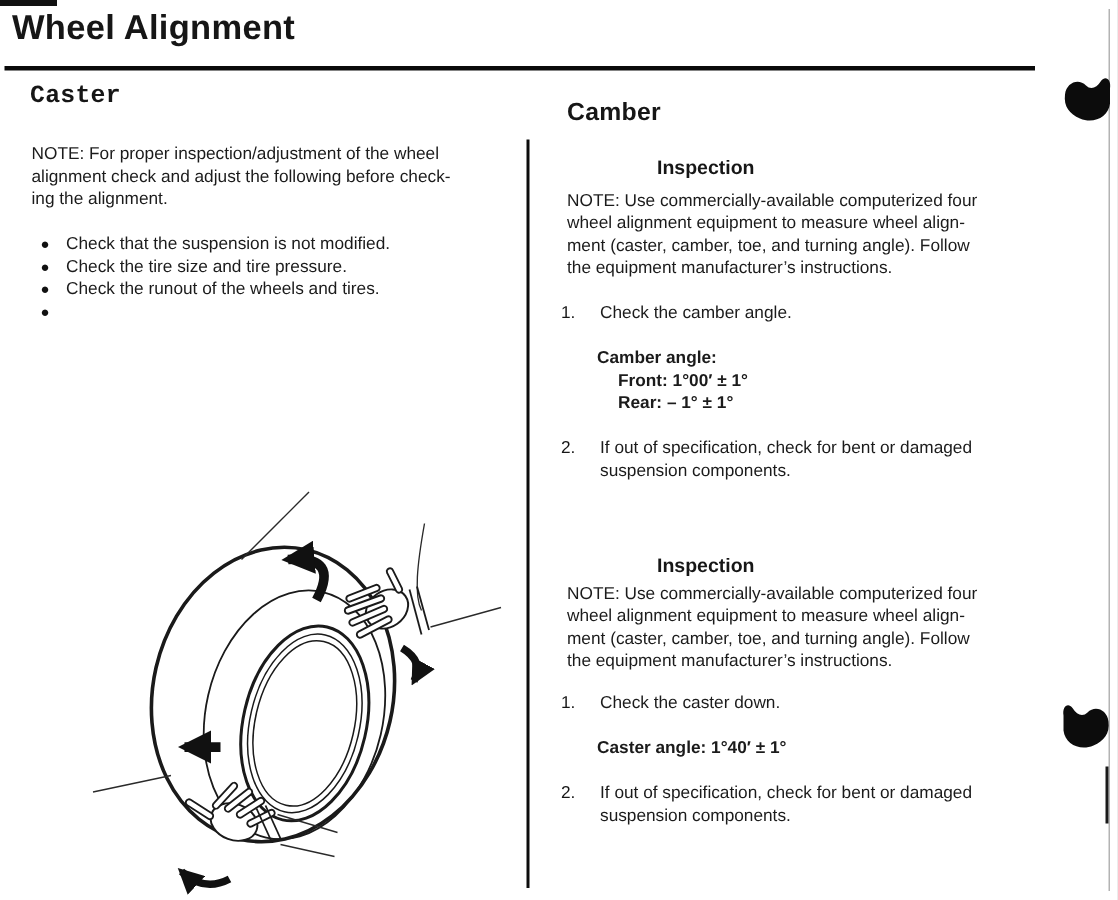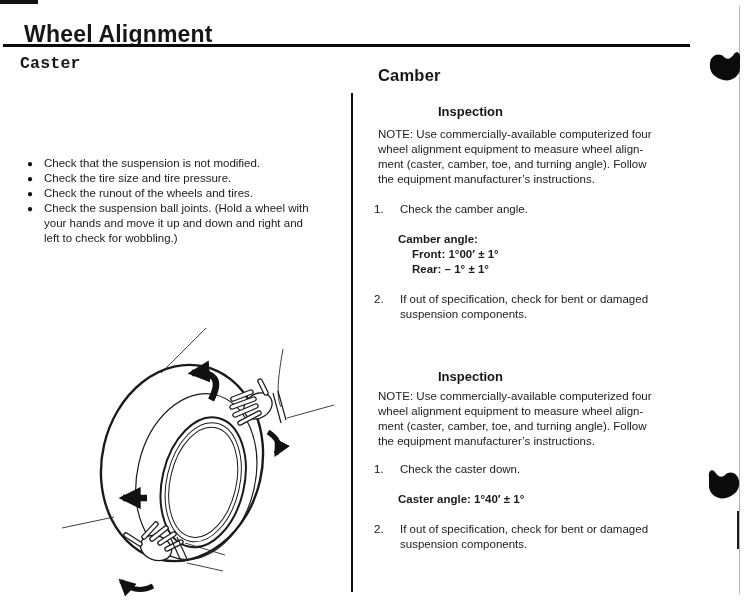--- a/index.html
+++ b/index.html
@@ -2,21 +2,21 @@
 <html><head>
 <meta charset="utf-8">
 <style>
   html,body{margin:0;padding:0;background:#ddd;}
   .page{
     position:relative;width:745px;height:600px;background:#fff;
     font-family:"Liberation Sans","DejaVu Sans",sans-serif;color:#161616;
     overflow:hidden;
   }
   .abs{position:absolute;}
-  .title{left:8px;top:5px;font-size:23px;font-weight:700;letter-spacing:.2px;margin:16px;}
+  .title{left:8px;top:5px;font-size:23px;font-weight:700;letter-spacing:.2px;margin:0;}
   .rule{left:3px;top:44px;width:687px;height:3px;background:#0a0a0a;}
   .smudge{left:0;top:0;width:38px;height:4px;background:#111;}
   .divider{left:351px;top:93px;width:2px;height:499px;background:#0c0c0c;}
   .edge-faint{left:739px;top:6px;width:1px;height:588px;background:#b3b3b3;}
   .edge-dark{left:737px;top:511px;width:2px;height:38px;background:#1a1a1a;}
   .sec-head{font-size:16.5px;font-weight:700;margin:0;letter-spacing:.2px;}
   .sub-head{font-size:13px;font-weight:700;margin:12px;padding-left:48px;}
   .body-text{font-size:11.5px;line-height:15px;white-space:pre-line;color:#1b1b1b;}
   .bold{font-weight:700;}
   .caster-head{left:20px;top:54px;font-family:Liberation Mono, monospace;}
@@ -58,39 +58,39 @@
 
   <svg class="abs tab1" width="36" height="36" viewBox="0 0 36 36">
     <path d="M3 13 C4 5 12 2 17 7 C20 10 24 9 27 4 C30 0 34 3 33 9 L33 19 C32 28 22 33 13 29 C6 26 2 21 3 13 Z" fill="#0c0c0c"></path>
   </svg>
   <svg class="abs tab2" width="36" height="36" viewBox="0 0 36 36">
     <path d="M3 13 C4 5 12 2 17 7 C20 10 24 9 27 4 C30 0 34 3 33 9 L33 19 C32 28 22 33 13 29 C6 26 2 21 3 13 Z" fill="#0c0c0c" transform="scale(-1 1) translate(-36 0)"></path>
   </svg>
 
   <h2 class="abs sec-head caster-head">Caster</h2>
 
+  <div class="abs body-text caster-note">NOTE: For proper inspection/adjustment of the wheel
+alignment check and adjust the following before check-
+ing the alignment.</div>
 
   <div class="abs bullets">
     <div class="b-row">
       <span class="b-dot">●</span>
       <span class="b-text">Check that the suspension is not modified.</span>
     </div>
     <div class="b-row">
       <span class="b-dot">●</span>
       <span class="b-text">Check the tire size and tire pressure.</span>
     </div>
     <div class="b-row">
       <span class="b-dot">●</span>
       <span class="b-text">Check the runout of the wheels and tires.</span>
     </div>
     <div class="b-row">
       <span class="b-dot">●</span>
-      <span class="b-text">Check the suspension ball joints. (Hold a wheel with
-your hands and move it up and down and right and
-left to check for wobbling.)</span>
     </div>
   </div>
 
   <svg class="abs illus" width="325" height="312" viewBox="0 0 325 312">
     <defs>
       <marker id="ah" viewBox="0 0 4 4" refX="3.2" refY="2" markerWidth="3.4" markerHeight="3.4" orient="auto">
         <path d="M0 0 L4 2 L0 4 Z" fill="#111"></path>
       </marker>
     </defs>
 

